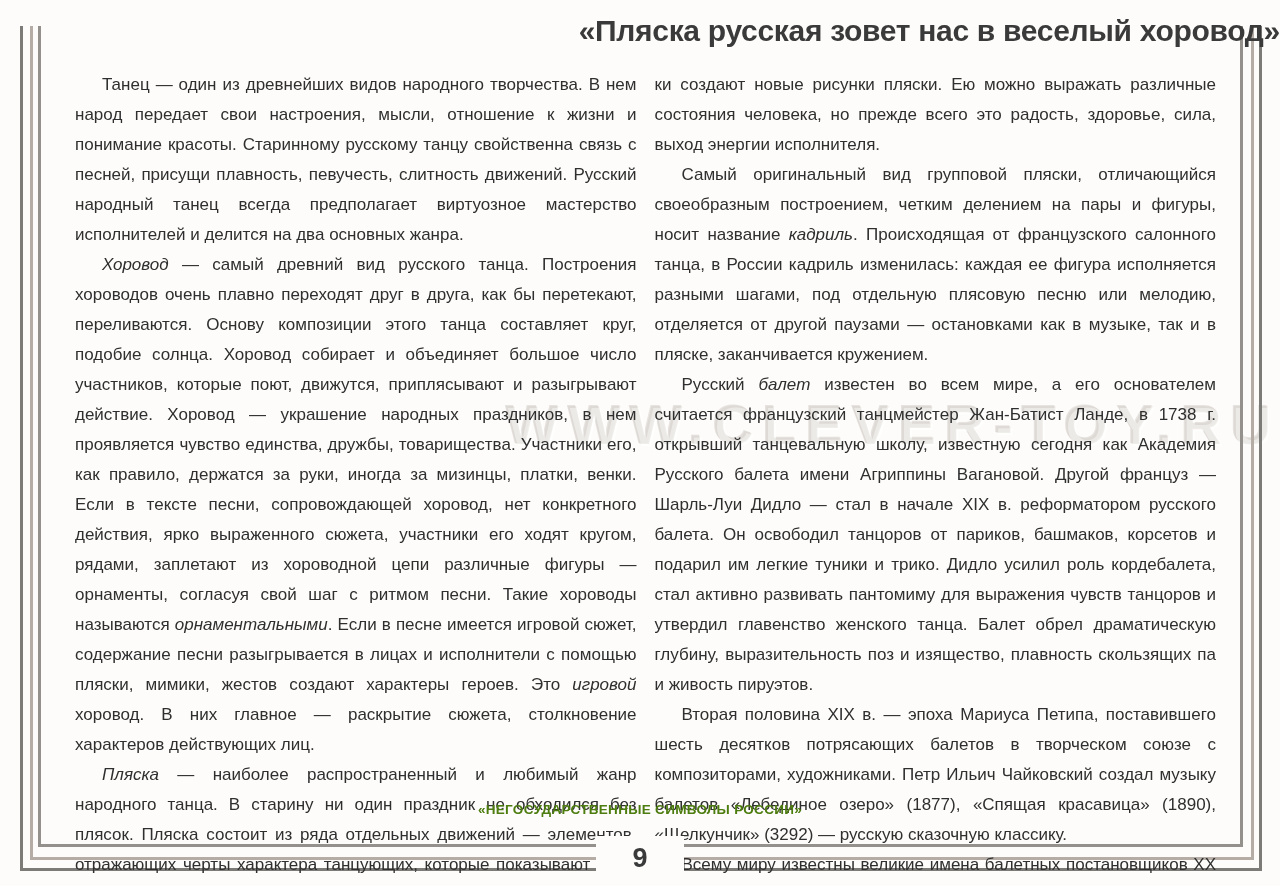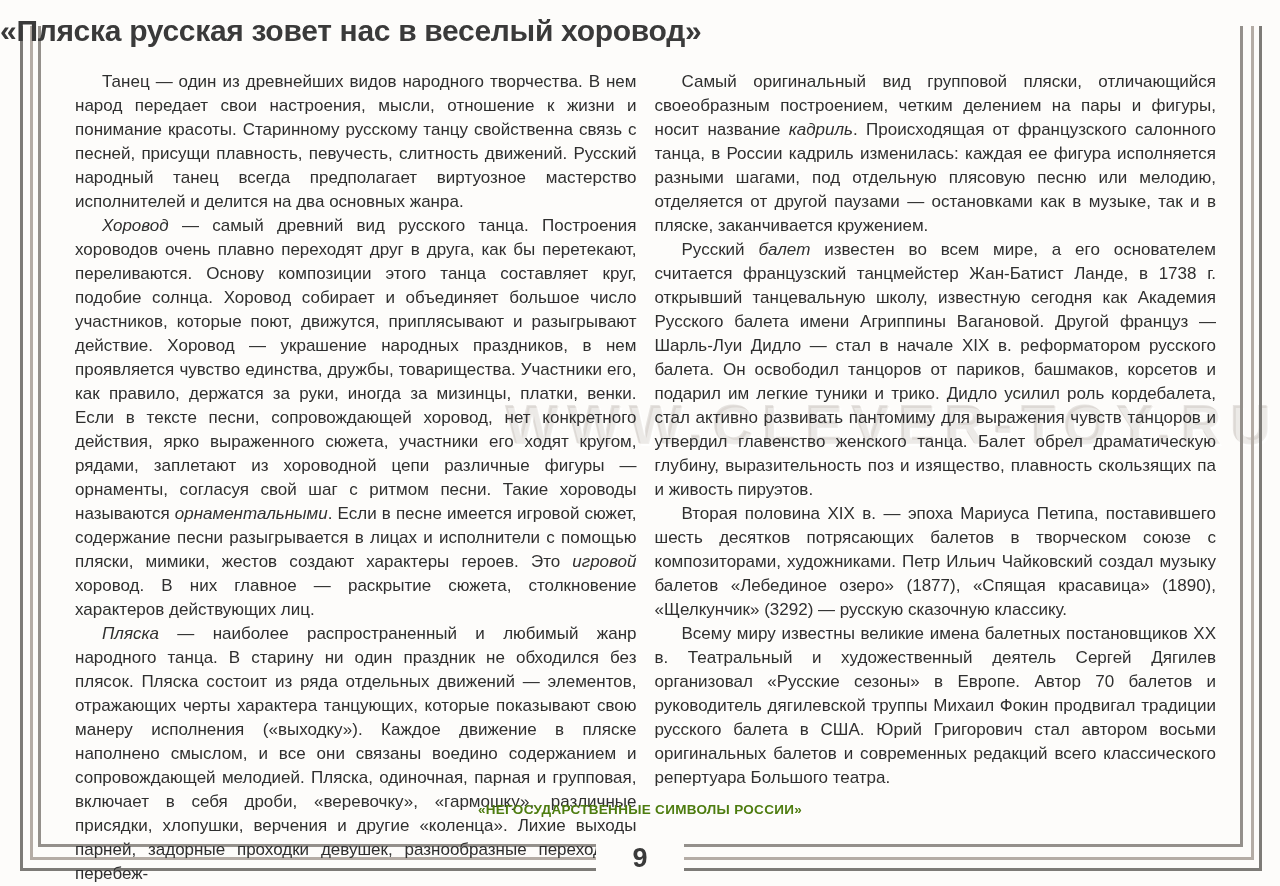--- a/index.html
+++ b/index.html
@@ -36,33 +36,33 @@
     font-size:56px;font-weight:bold;letter-spacing:9px;
     white-space:nowrap;
     color:rgba(198,189,182,0.26);
     text-shadow:2px 2px 0 rgba(255,255,255,0.8), -1px -1px 0 rgba(150,140,133,0.22);
     pointer-events:none;
     user-select:none;
   }
   
   .title{
     position:absolute;top:14px;left:0;right:0;
-    text-align:left;
+    text-align:right;
     font-size:30px;font-weight:bold;color:#3a3a3a;
     letter-spacing:-0.3px;
   }
   
   .columns{
     position:absolute;top:70px;left:75px;right:64px;
     display:flex;gap:18px;
   }
   .col{flex:1 1 0;}
   .col p{
     margin:0;
-    font-size:17px;line-height:24px;
+    font-size:17px;line-height:30px;
     text-align:justify;
     text-indent:27px;
     color:#2f2f2f;
   }
   .col p.no-indent{text-indent:0;}
   .col em{}
   
   .footer-series{
     position:absolute;left:0;right:0;top:802px;
     text-align:center;
@@ -96,20 +96,21 @@
 
   <div class="title">«Пляска русская зовет нас в веселый хоровод»</div>
 
   <div class="columns">
     <div class="col">
         <p><span>Танец — один из древнейших видов народного творчества. В нем народ передает свои настроения, мысли, отношение к жизни и понимание красоты. Старинному русскому танцу свойственна связь с песней, присущи плавность, певучесть, слитность движений. Русский народный танец всегда предполагает виртуозное мастерство исполнителей и делится на два основных жанра.</span></p>
         <p><em>Хоровод</em><span> — самый древний вид русского танца. Построения хороводов очень плавно переходят друг в друга, как бы перетекают, переливаются. Основу композиции этого танца составляет круг, подобие солнца. Хоровод собирает и объединяет большое число участников, которые поют, движутся, приплясывают и разыгрывают действие. Хоровод — украшение народных праздников, в нем проявляется чувство единства, дружбы, товарищества. Участники его, как правило, держатся за руки, иногда за мизинцы, платки, венки. Если в тексте песни, сопровождающей хоровод, нет конкретного действия, ярко выраженного сюжета, участники его ходят кругом, рядами, заплетают из хороводной цепи различные фигуры — орнаменты, согласуя свой шаг с ритмом песни. Такие хороводы называются </span><em>орнаментальными</em><span>. Если в песне имеется игровой сюжет, содержание песни разыгрывается в лицах и исполнители с помощью пляски, мимики, жестов создают характеры героев. Это </span><em>игровой</em><span> хоровод. В них главное — раскрытие сюжета, столкновение характеров действующих лиц.</span></p>
         <p><em>Пляска</em><span> — наиболее распространенный и любимый жанр народного танца. В старину ни один праздник не обходился без плясок. Пляска состоит из ряда отдельных движений — элементов, отражающих черты характера танцующих, которые показывают свою манеру исполнения («выходку»). Каждое движение в пляске наполнено смыслом, и все они связаны воедино содержанием и сопровождающей мелодией. Пляска, одиночная, парная и групповая, включает в себя дроби, «веревочку», «гармошку», различные присядки, хлопушки, верчения и другие «коленца». Лихие выходы парней, задорные проходки девушек, разнообразные переходы и перебеж-</span></p>
       </div>
     <div class="col">
+        <p class="no-indent"><span>ки создают новые рисунки пляски. Ею можно выражать различные состояния человека, но прежде всего это радость, здоровье, сила, выход энергии исполнителя.</span></p>
         <p><span>Самый оригинальный вид групповой пляски, отличающийся своеобразным построением, четким делением на пары и фигуры, носит название </span><em>кадриль</em><span>. Происходящая от французского салонного танца, в России кадриль изменилась: каждая ее фигура исполняется разными шагами, под отдельную плясовую песню или мелодию, отделяется от другой паузами — остановками как в музыке, так и в пляске, заканчивается кружением.</span></p>
         <p><span>Русский </span><em>балет</em><span> известен во всем мире, а его основателем считается французский танцмейстер Жан-Батист Ланде, в 1738 г. открывший танцевальную школу, известную сегодня как Академия Русского балета имени Агриппины Вагановой. Другой француз — Шарль-Луи Дидло — стал в начале XIX в. реформатором русского балета. Он освободил танцоров от париков, башмаков, корсетов и подарил им легкие туники и трико. Дидло усилил роль кордебалета, стал активно развивать пантомиму для выражения чувств танцоров и утвердил главенство женского танца. Балет обрел драматическую глубину, выразительность поз и изящество, плавность скользящих па и живость пируэтов.</span></p>
         <p><span>Вторая половина XIX в. — эпоха Мариуса Петипа, поставившего шесть десятков потрясающих балетов в творческом союзе с композиторами, художниками. Петр Ильич Чайковский создал музыку балетов «Лебединое озеро» (1877), «Спящая красавица» (1890), «Щелкунчик» (3292) — русскую сказочную классику.</span></p>
         <p><span>Всему миру известны великие имена балетных постановщиков XX в. Театральный и художественный деятель Сергей Дягилев организовал «Русские сезоны» в Европе. Автор 70 балетов и руководитель дягилевской труппы Михаил Фокин продвигал традиции русского балета в США. Юрий Григорович стал автором восьми оригинальных балетов и современных редакций всего классического репертуара Большого театра.</span></p>
       </div>
   </div>
 
   <div class="footer-series">«НЕГОСУДАРСТВЕННЫЕ СИМВОЛЫ РОССИИ»</div>
 
   <div class="page-number-box">

